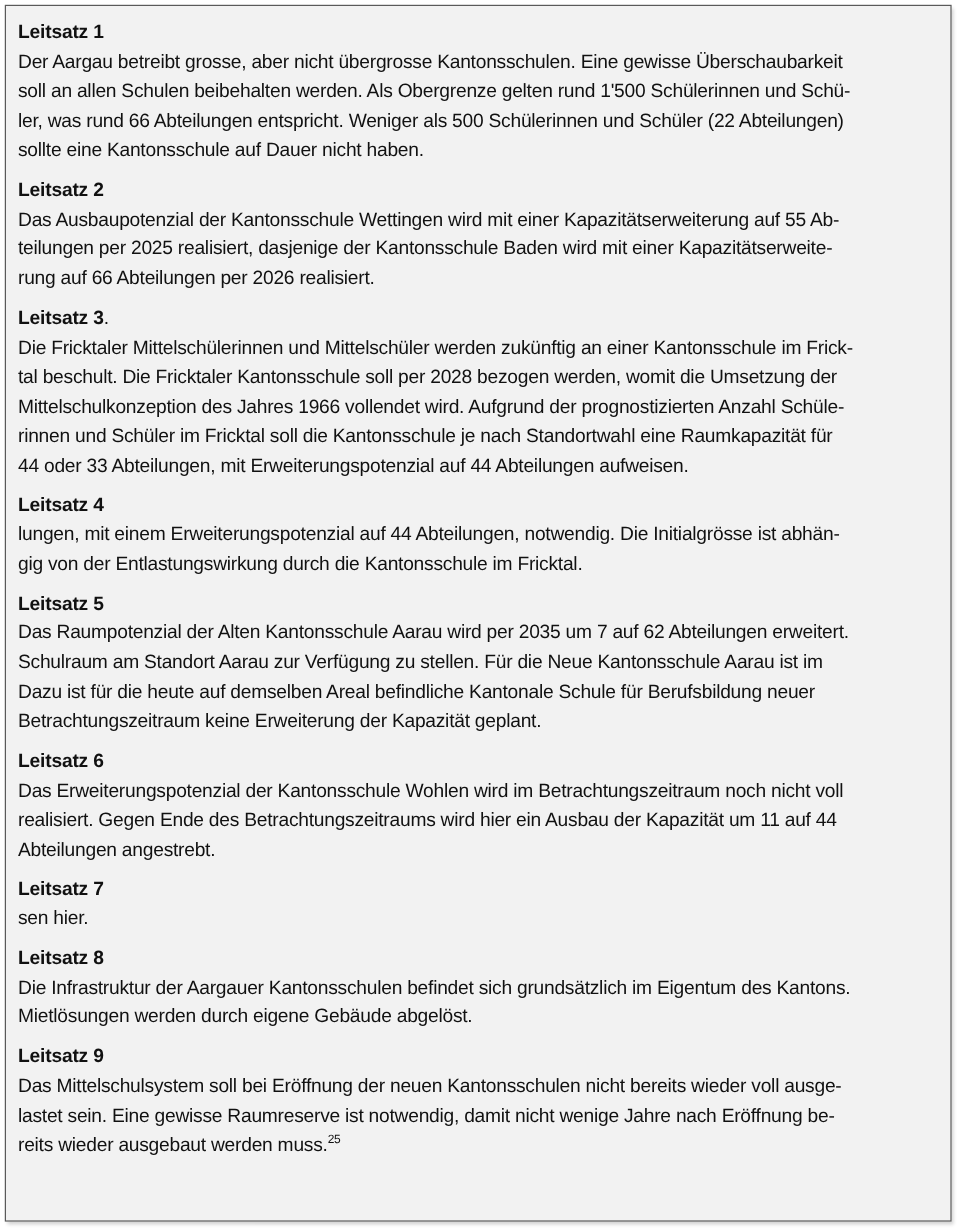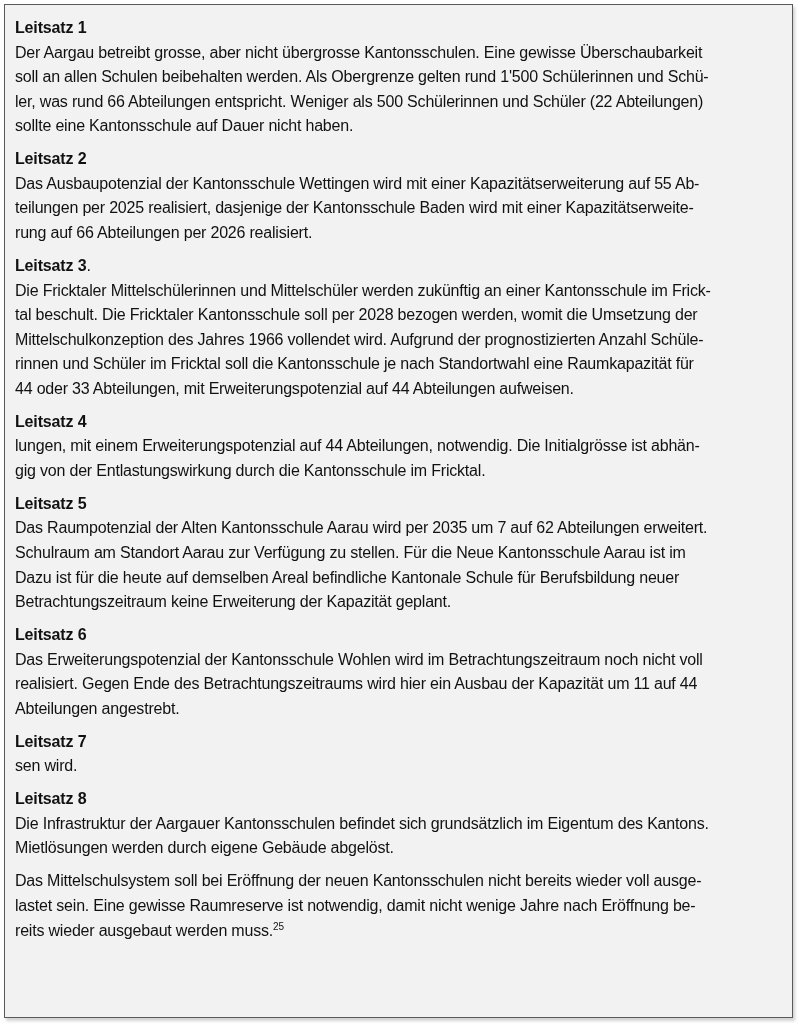--- a/index.html
+++ b/index.html
@@ -96,28 +96,29 @@
 
   <div class="block">
     <div class="heading"><span>Leitsatz 6</span><span class="suffix"></span></div>
     <div class="line">Das Erweiterungspotenzial der Kantonsschule Wohlen wird im Betrachtungszeitraum noch nicht voll</div>
     <div class="line">realisiert. Gegen Ende des Betrachtungszeitraums wird hier ein Ausbau der Kapazität um 11 auf 44</div>
     <div class="line">Abteilungen angestrebt.</div>
   </div>
 
   <div class="block">
     <div class="heading"><span>Leitsatz 7</span><span class="suffix"></span></div>
-    <div class="line">sen wird.</div>
+    <div class="line">sen hier.</div>
   </div>
 
   <div class="block">
     <div class="heading"><span>Leitsatz 8</span><span class="suffix"></span></div>
     <div class="line">Die Infrastruktur der Aargauer Kantonsschulen befindet sich grundsätzlich im Eigentum des Kantons.</div>
     <div class="line">Mietlösungen werden durch eigene Gebäude abgelöst.</div>
   </div>
 
   <div class="block">
+    <div class="heading"><span>Leitsatz 9</span><span class="suffix"></span></div>
     <div class="line">Das Mittelschulsystem soll bei Eröffnung der neuen Kantonsschulen nicht bereits wieder voll ausge-</div>
     <div class="line">lastet sein. Eine gewisse Raumreserve ist notwendig, damit nicht wenige Jahre nach Eröffnung be-</div>
     <div class="line"><span>reits wieder ausgebaut werden muss.</span><sup>25</sup></div>
   </div>
 
 </div>
 
 </body></html>

